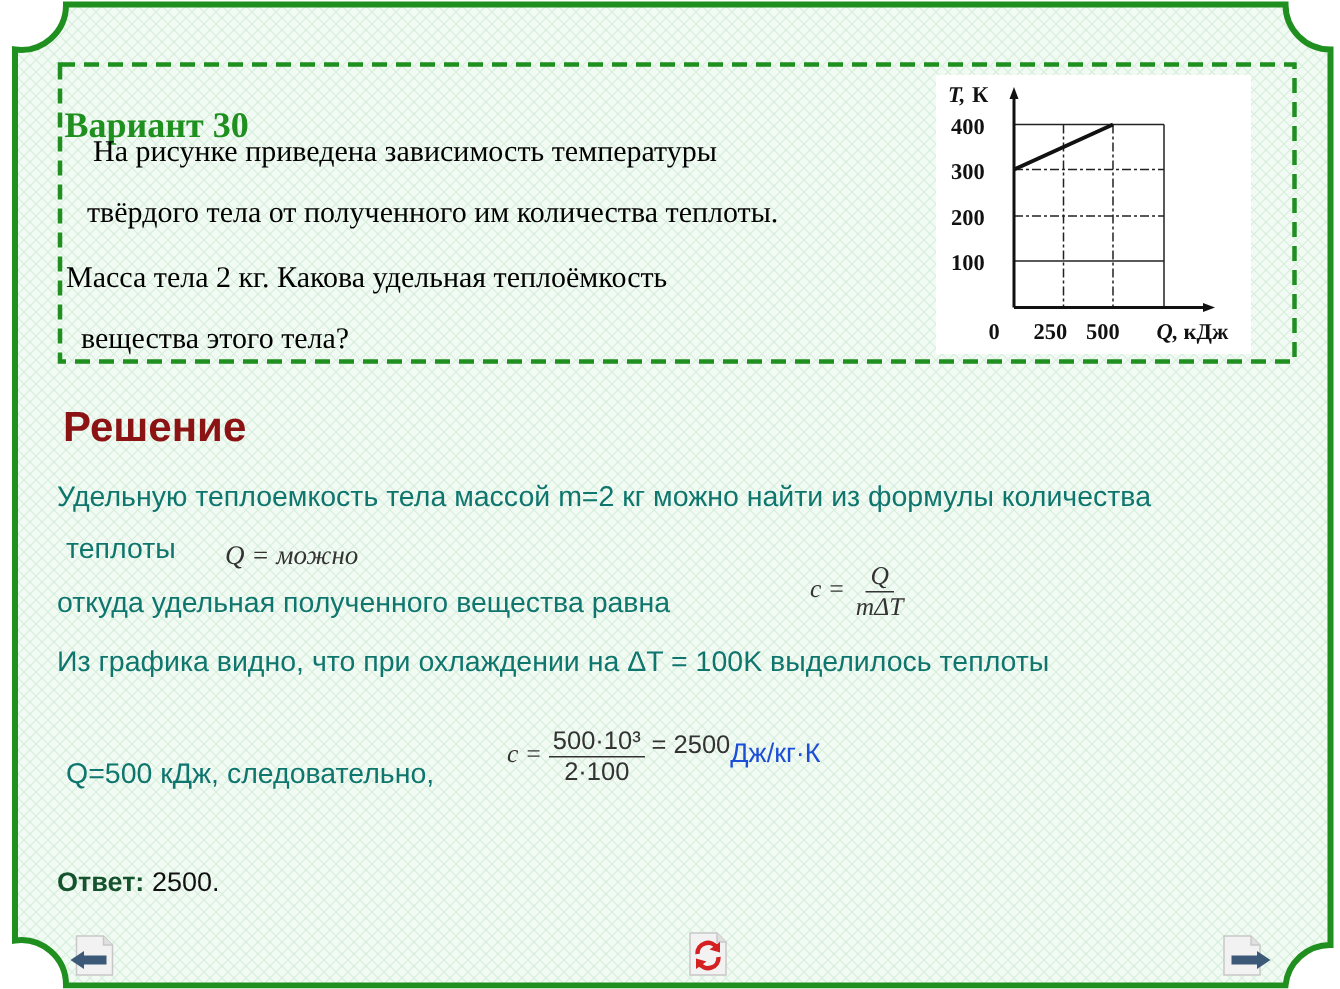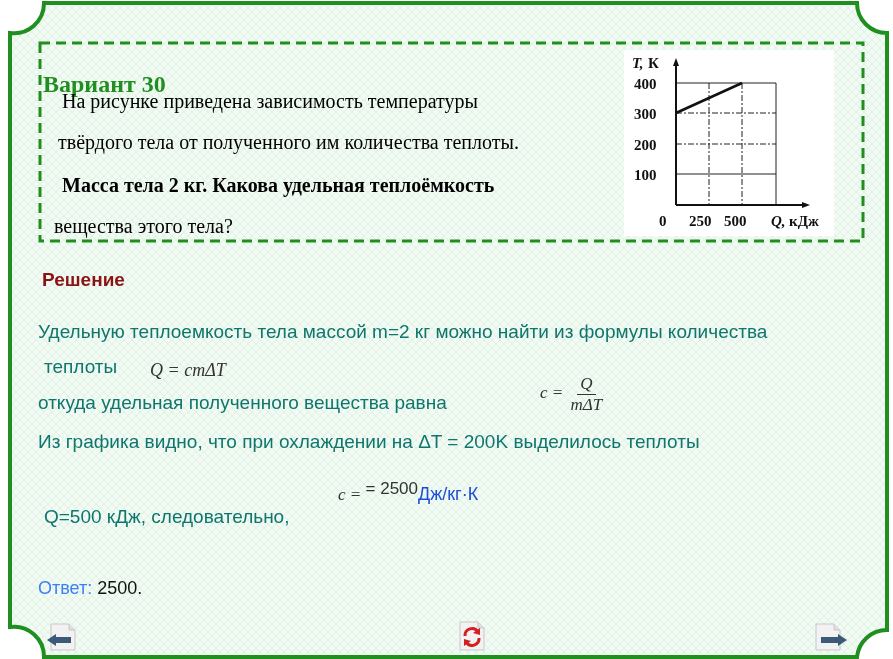--- a/index.html
+++ b/index.html
@@ -20,37 +20,37 @@
   .task-line {
     position: absolute; font-family: "Liberation Serif", serif;
     font-size: 20px; color: #000000; white-space: nowrap;
   }
   .graph-panel {
     position: absolute; left: 624px; top: 50px; width: 210px; height: 186px;
     background: #ffffff;
   }
   .sol-title {
     position: absolute; left: 42px; top: 269px;
-    font-size: 19px; font-weight: bold; color: #8b1313;
+    font-size: 28px; font-weight: bold; color: #8b1313;
   }
   .sol-line {
     position: absolute; font-size: 19px; color: #0f766e; white-space: nowrap;
   }
   .formula {
     position: absolute; font-family: "Liberation Serif", serif;
     font-style: italic; color: #333; white-space: nowrap;
   }
   .frac { display: inline-flex; flex-direction: column; align-items: center; vertical-align: middle; }
   .frac .num { border-bottom: 1.4px solid #333; padding: 0 3px; line-height: 1.15; }
   .frac .den { padding: 0 3px; line-height: 1.15; }
   .upright { font-style: normal; font-family: "Liberation Sans", sans-serif; }
   .answer {
     position: absolute; left: 38px; top: 578px; font-size: 18px; color: #111;
   }
-  .answer-label { color: #3b82f6; font-weight: normal; }
+  .answer-label { color: #14532d; font-weight: bold; }
   .nav-btn {
     position: absolute; width: 34px; height: 30px; cursor: pointer;
   }
 </style>
 </head>
 <body>
 
 <div class="frame">
   <svg width="893" height="659" viewBox="0 0 893 659">
     <defs>
@@ -61,21 +61,21 @@
     </defs>
     <path d="M44 3 L857 3 A30 30 0 0 0 887 33 L887 630 A30 30 0 0 0 857 657 L44 657 A30 30 0 0 0 10 627 L10 33 A30 30 0 0 0 44 3 Z" fill="url(#hatch)" stroke="#1f8f1f" stroke-width="4"></path>
 
     <rect x="40" y="43" width="823" height="198" fill="none" stroke="#1f8f1f" stroke-width="3" stroke-dasharray="10,6"></rect>
   </svg>
 </div>
 
 <div class="task-title">Вариант 30</div>
 <div class="task-line" style="left:62px;top:90px;">На рисунке приведена зависимость температуры</div>
 <div class="task-line" style="left:58px;top:131px;">твёрдого тела от  полученного им количества теплоты.</div>
-<div class="task-line" style="left:62px;top:174px;font-weight:bold;">Масса тела 2 кг.  Какова удельная теплоёмкость</div>
+<div class="task-line" style="left:44px;top:174px;">Масса тела 2 кг.  Какова удельная теплоёмкость</div>
 <div class="task-line" style="left:54px;top:215px;">вещества этого тела?</div>
 
 <div class="graph-panel">
   <svg width="210" height="186" viewBox="0 0 210 186" font-family="Liberation Serif, serif" font-weight="bold">
 
     <g stroke="#222" stroke-width="1">
       <line x1="52" y1="33" x2="152" y2="33"></line>
       <line x1="52" y1="63" x2="152" y2="63" stroke-dasharray="6,2,2,2"></line>
       <line x1="52" y1="94" x2="152" y2="94" stroke-dasharray="6,2,2,2"></line>
       <line x1="52" y1="124" x2="152" y2="124"></line>
@@ -105,36 +105,40 @@
       <text x="100" y="176">500</text>
       <text x="147" y="176" font-style="italic">Q,</text>
         <text x="165" y="176">кДж</text>
     </g>
   </svg>
 </div>
 
 <div class="sol-title">Решение</div>
 <div class="sol-line" style="left:38px;top:321px;">Удельную теплоемкость тела массой m=2 кг можно найти из формулы количества</div>
 <div class="sol-line" style="left:44px;top:356px;">теплоты</div>
-<div class="formula" style="left:150px;top:360px;font-size:18px;">Q = cmΔT</div>
+<div class="formula" style="left:150px;top:360px;font-size:18px;">Q = можно</div>
 <div class="sol-line" style="left:38px;top:392px;">откуда удельная полученного вещества равна</div>
 
 <div class="formula" style="left:540px;top:374px;font-size:17px;">
   <span>c =</span>
   <span class="frac">
     <span class="num">Q</span>
     <span class="den">mΔT</span>
   </span>
 </div>
 
-<div class="sol-line" style="left:38px;top:431px;">Из графика видно, что при охлаждении на ΔT = 200K  выделилось теплоты</div>
+<div class="sol-line" style="left:38px;top:431px;">Из графика видно, что при охлаждении на ΔT = 100K  выделилось теплоты</div>
 <div class="sol-line" style="left:44px;top:506px;">Q=500 кДж, следовательно,</div>
 
 <div class="formula" style="left:338px;top:484px;font-size:17px;">
   <span>c =</span>
+  <span class="frac upright">
+    <span class="num">500·10³</span>
+    <span class="den">2·100</span>
+  </span>
   <span class="upright" style="position:relative;top:-6px;">= 2500</span><span class="upright" style="font-size:18px;color:#1d4ed8;">Дж/кг·К</span>
 </div>
 
 <div class="answer">
   <span class="answer-label">Ответ:</span>
   <span>2500.</span>
 </div>
 
 <div class="nav-btn" style="left:45px;top:622px;">
   <svg width="34" height="30" viewBox="0 0 34 30">

